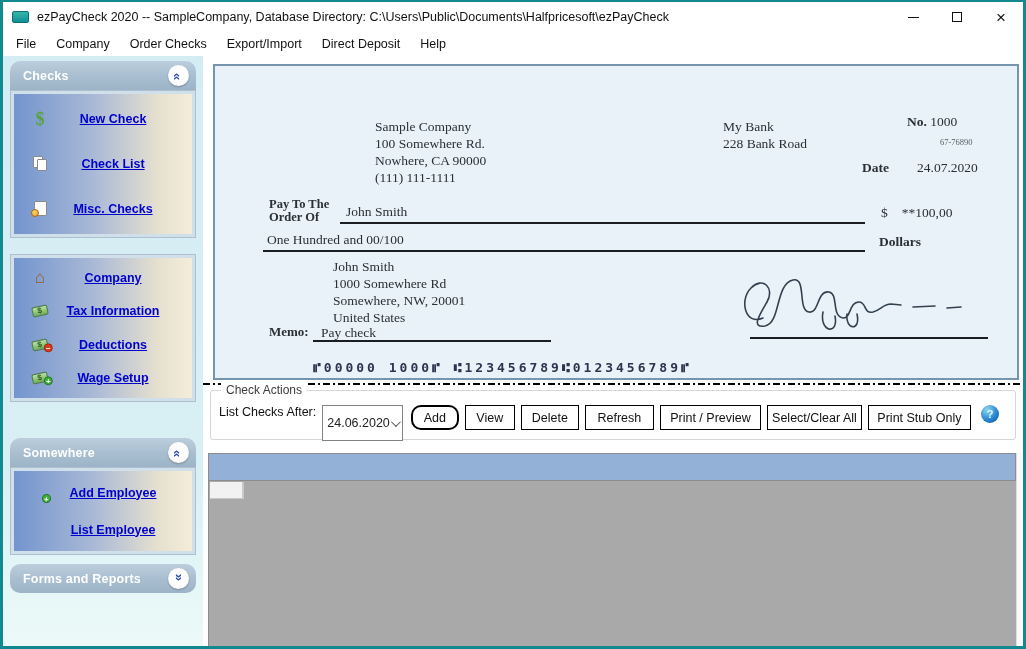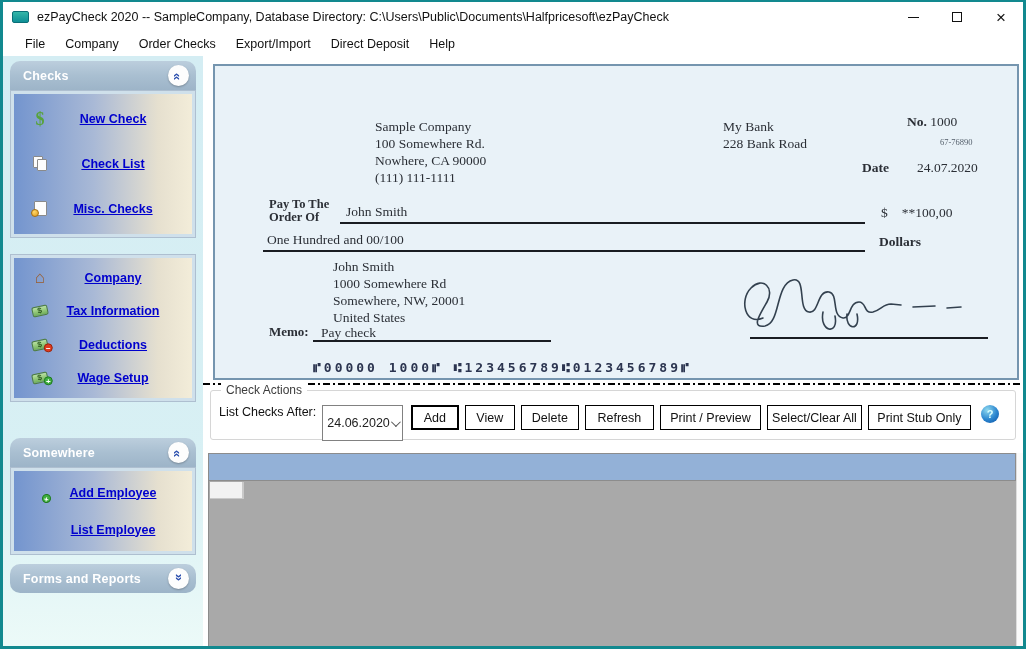--- a/index.html
+++ b/index.html
@@ -10,21 +10,21 @@
   .titlebar { position:absolute; left:0; top:0; right:0; height:30px; background:#fff; display:flex; align-items:center; }
   .app-icon { width:17px; height:12px; margin-left:9px; background:linear-gradient(180deg,#35b6a8,#0f8f96); border:1px solid #0a6f77; border-radius:2px; }
   .title-text { margin-left:8px; font-size:12.5px; color:#111; }
   .win-controls { margin-left:auto; display:flex; align-items:center; height:100%; }
   .win-btn { width:44px; height:100%; display:flex; align-items:center; justify-content:center; color:#111; cursor:default; }
   .minimize-glyph { width:11px; height:0; border-top:1.5px solid #111; display:inline-block; }
   .maximize-glyph { width:10px; height:10px; border:1.4px solid #111; display:inline-block; }
   .close-glyph { font-size:17px; line-height:1; }
 
   
-  .menubar { position:absolute; left:0; top:30px; right:0; height:24px; background:#fff; display:flex; align-items:center; padding-left:12px; }
+  .menubar { position:absolute; left:0; top:30px; right:0; height:24px; background:#fff; display:flex; align-items:center; padding-left:3px; }
   .menu-item { font-size:12.5px; color:#111; padding:3px 10px; }
 
   
   .sidebar { position:absolute; left:0; top:54px; width:200px; bottom:0; background:linear-gradient(180deg,#d4edf3 0%,#d8f0f4 70%,#ecfaf8 100%); }
   .panel { position:absolute; left:7px; width:186px; }
   .panel-header { position:relative; height:29px; border-radius:10px 10px 0 0; background:linear-gradient(180deg,#bccedd 0%,#a9bfd1 50%,#9db4c8 100%); display:flex; align-items:center; }
   .panel-header.rounded-all { border-radius:10px; }
   .panel-title { color:#fff; font-weight:bold; font-size:12.5px; padding-left:13px; letter-spacing:.2px; }
   .chevron-btn { position:absolute; right:7px; top:4px; width:21px; height:21px; border-radius:50%; background:#fdfdfd; box-shadow:0 1px 2px rgba(0,0,0,.25); display:flex; align-items:center; justify-content:center; }
   .chevron-glyph { font-size:13px; font-weight:bold; color:#2b4fae; letter-spacing:-2px; transform:rotate(90deg) translateY(1px); display:inline-block; }
@@ -94,21 +94,21 @@
 
   
   .actions-group { position:absolute; left:7px; top:334px; width:806px; height:50px; border:1px solid #d6d6d6; border-radius:3px; }
   .actions-label { position:absolute; left:10px; top:-8px; background:#fff; padding:0 5px; font-size:12px; color:#3c3c3c; }
   .actions-row { position:absolute; left:8px; top:14px; right:16px; display:flex; align-items:flex-start; }
   .filter-label { font-size:12.5px; color:#111; margin-right:6px; white-space:nowrap; }
   .date-combo { width:84px; height:36px; border:1px solid #818181; background:#fff; display:flex; align-items:center; padding:0 4px; font-size:12.5px; color:#222; margin-right:8px; }
   .combo-chevron { margin-left:auto; width:7px; height:7px; border-right:1.6px solid #555; border-bottom:1.6px solid #555; transform:rotate(45deg) translateY(-2px); }
   .btn { height:25px; background:#fff; border:1px solid #000; font-size:12.5px; color:#111; margin-right:6px; font-family:"Liberation Sans",sans-serif; }
   .btn.default { border-width:2px; }
-  .btn-add{width:50px;} .btn-view{width:52px;} .btn-delete{width:61px;} .btn-refresh{width:72px;}
+  .btn-add{width:50px;border-radius:10px;} .btn-view{width:52px;} .btn-delete{width:61px;} .btn-refresh{width:72px;}
   .btn-print{width:106px;} .btn-select{width:99px;} .btn-stub{width:108px; margin-right:10px;}
   .help-sphere { width:18px; height:18px; border-radius:50%; background:radial-gradient(circle at 35% 28%,#8fd9ef,#2a85cf 55%,#0b4fa0); color:#dff; font-size:11px; font-weight:bold; display:flex; align-items:center; justify-content:center; flex:none; }
 
   
   .grid { position:absolute; left:5px; top:392px; right:0; bottom:0; }
   .grid-header { position:absolute; left:0; top:5px; right:7px; height:28px; background:#93b1d7; border:1px solid #8c8c8c; }
   .grid-body { position:absolute; left:0; top:33px; right:7px; bottom:0; background:#a9a9a9; border-left:1px solid #8c8c8c; }
   .row-header-cell { position:absolute; left:1px; top:1px; width:34px; height:17px; background:#f2f2f2; border-right:2px solid #c9c9c9; border-bottom:1px solid #c9c9c9; }
   .grid-right-strip { position:absolute; right:0; top:5px; width:7px; bottom:0; background:#fafafa; border-left:1px solid #ddd; }
 </style>

